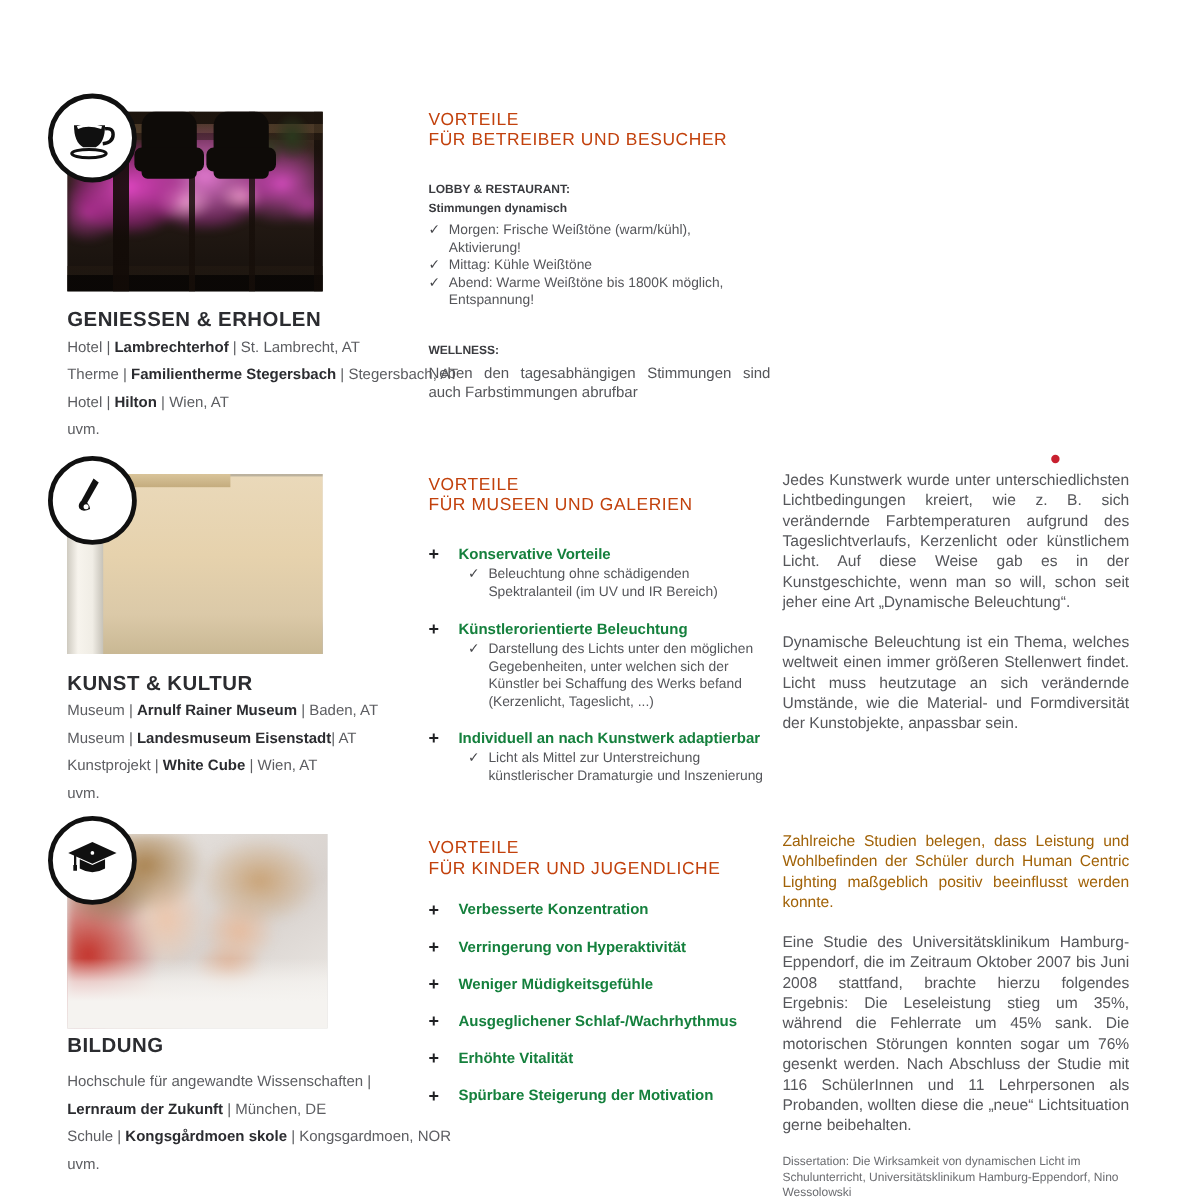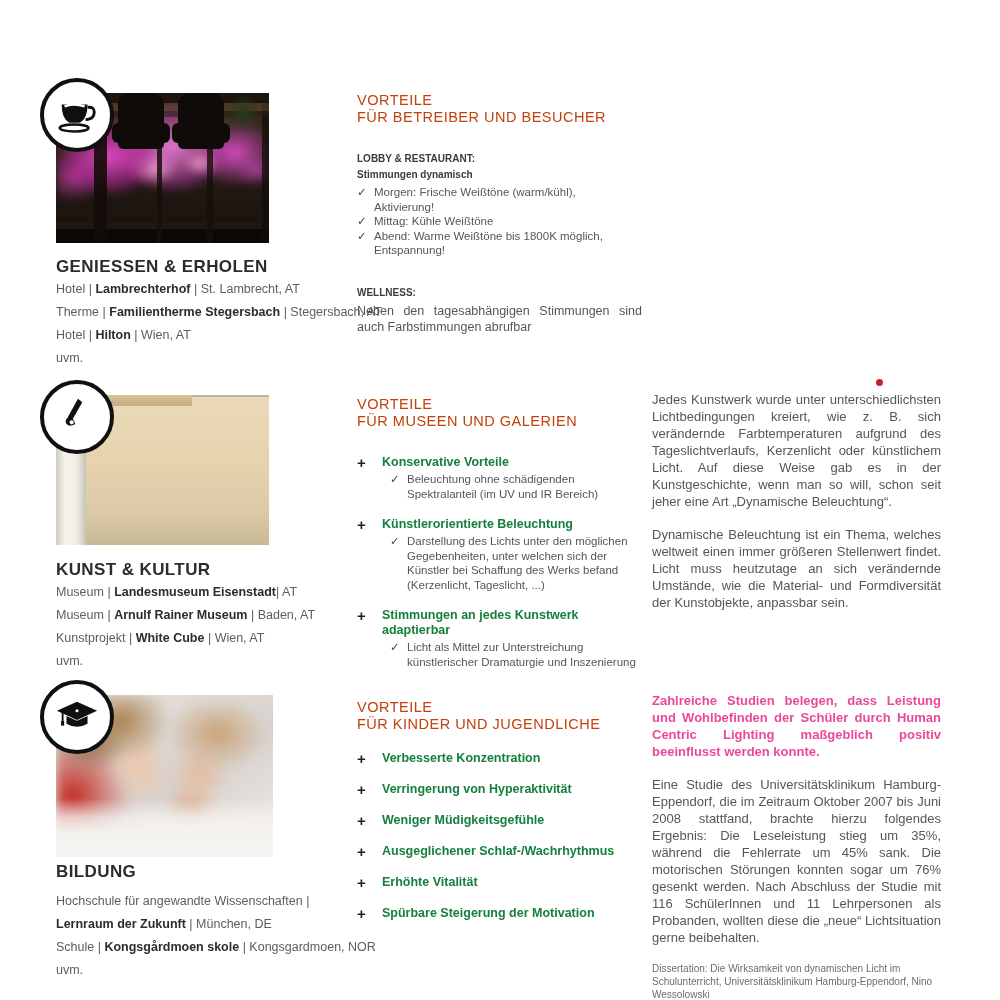--- a/index.html
+++ b/index.html
@@ -100,21 +100,21 @@
   .benefit { display:flex; }
   .benefit + .benefit { margin-top:16px; }
   .plus-glyph { width:25px; flex:none; font-weight:bold; font-size:15px; line-height:15px; color:#1f2023; }
   .benefit-body { flex:1; }
   .benefit-label { font-size:12.5px; font-weight:bold; color:#15803d; line-height:15px; }
   .benefit-checks { margin-top:2px; margin-left:8px; }
   .benefit-checks .check-text { width:232px; }
   .article { position:absolute; width:289px; font-size:13px; line-height:17px;
     color:#55565a; text-align:justify; z-index:2; }
   .article p { margin:0 0 16px 0; }
-  .article .lead { font-weight:bold; color:#ec4899; }
+  .article .lead { font-weight:normal; color:#a16207; }
   .footnote { font-size:10px; line-height:13px; color:#6b6c70; text-align:left; margin-top:-2px; }
   .accent-dot { position:absolute; width:7px; height:7px; border-radius:50%; background:#c8202f; z-index:2; }
 </style>
 </head>
 <body>
 
 <div class="page">
 
   <div class="icon-badge" style="left:40px; top:78px;">
     <svg viewBox="0 0 48 48">
@@ -178,22 +178,22 @@
     <div class="painting pt-right"></div>
     <div class="p2-rail" style="position:absolute;"></div>
     <div class="pilaster pil-a"></div>
     <div class="pilaster pil-b"></div>
     <div class="pilaster pil-c"></div>
     <div class="p2-bench"></div>
     <div class="p2-book"></div>
   </div>
   <div class="sec-title" style="left:56px; top:560px;">KUNST &amp; KULTUR</div>
   <div class="entry-list" style="left:56px; top:581px;">
+    <div class="entry"><span>Museum | </span><b>Arnulf Rainer Museum</b><span> | Baden, AT</span></div>
     <div class="entry"><span>Museum  | </span><b>Landesmuseum Eisenstadt</b><span>| AT</span></div>
-    <div class="entry"><span>Museum | </span><b>Arnulf Rainer Museum</b><span> | Baden, AT</span></div>
     <div class="entry"><span>Kunstprojekt | </span><b>White Cube</b><span> | Wien, AT</span></div>
     <div class="entry"><span>uvm.</span></div>
   </div>
 
   <div class="panel" style="left:357px; top:396px;">
     <div class="kicker">VORTEILE</div>
     <div class="panel-title">FÜR MUSEEN UND GALERIEN</div>
     <div style="margin-top:25px;">
       <div class="benefit">
         <span class="plus-glyph">+</span>
@@ -215,21 +215,21 @@
             <div class="check-row">
                 <span class="check-glyph">✓</span>
                 <span class="check-text">Darstellung des Lichts unter den möglichen Gegebenheiten, unter welchen sich der Künstler bei Schaffung des Werks befand (Kerzenlicht, Tageslicht, ...)</span>
               </div>
           </div>
         </div>
       </div>
       <div class="benefit">
         <span class="plus-glyph">+</span>
         <div class="benefit-body">
-          <div class="benefit-label">Stimmungen an jedes Kunstwerk adaptierbar</div>
+          <div class="benefit-label">Individuell an nach Kunstwerk adaptierbar</div>
           <div class="benefit-checks">
             <div class="check-row">
                 <span class="check-glyph">✓</span>
                 <span class="check-text">Licht als Mittel zur Unterstreichung künstlerischer Dramaturgie und Inszenierung</span>
               </div>
           </div>
         </div>
       </div>
     </div>
   </div>

